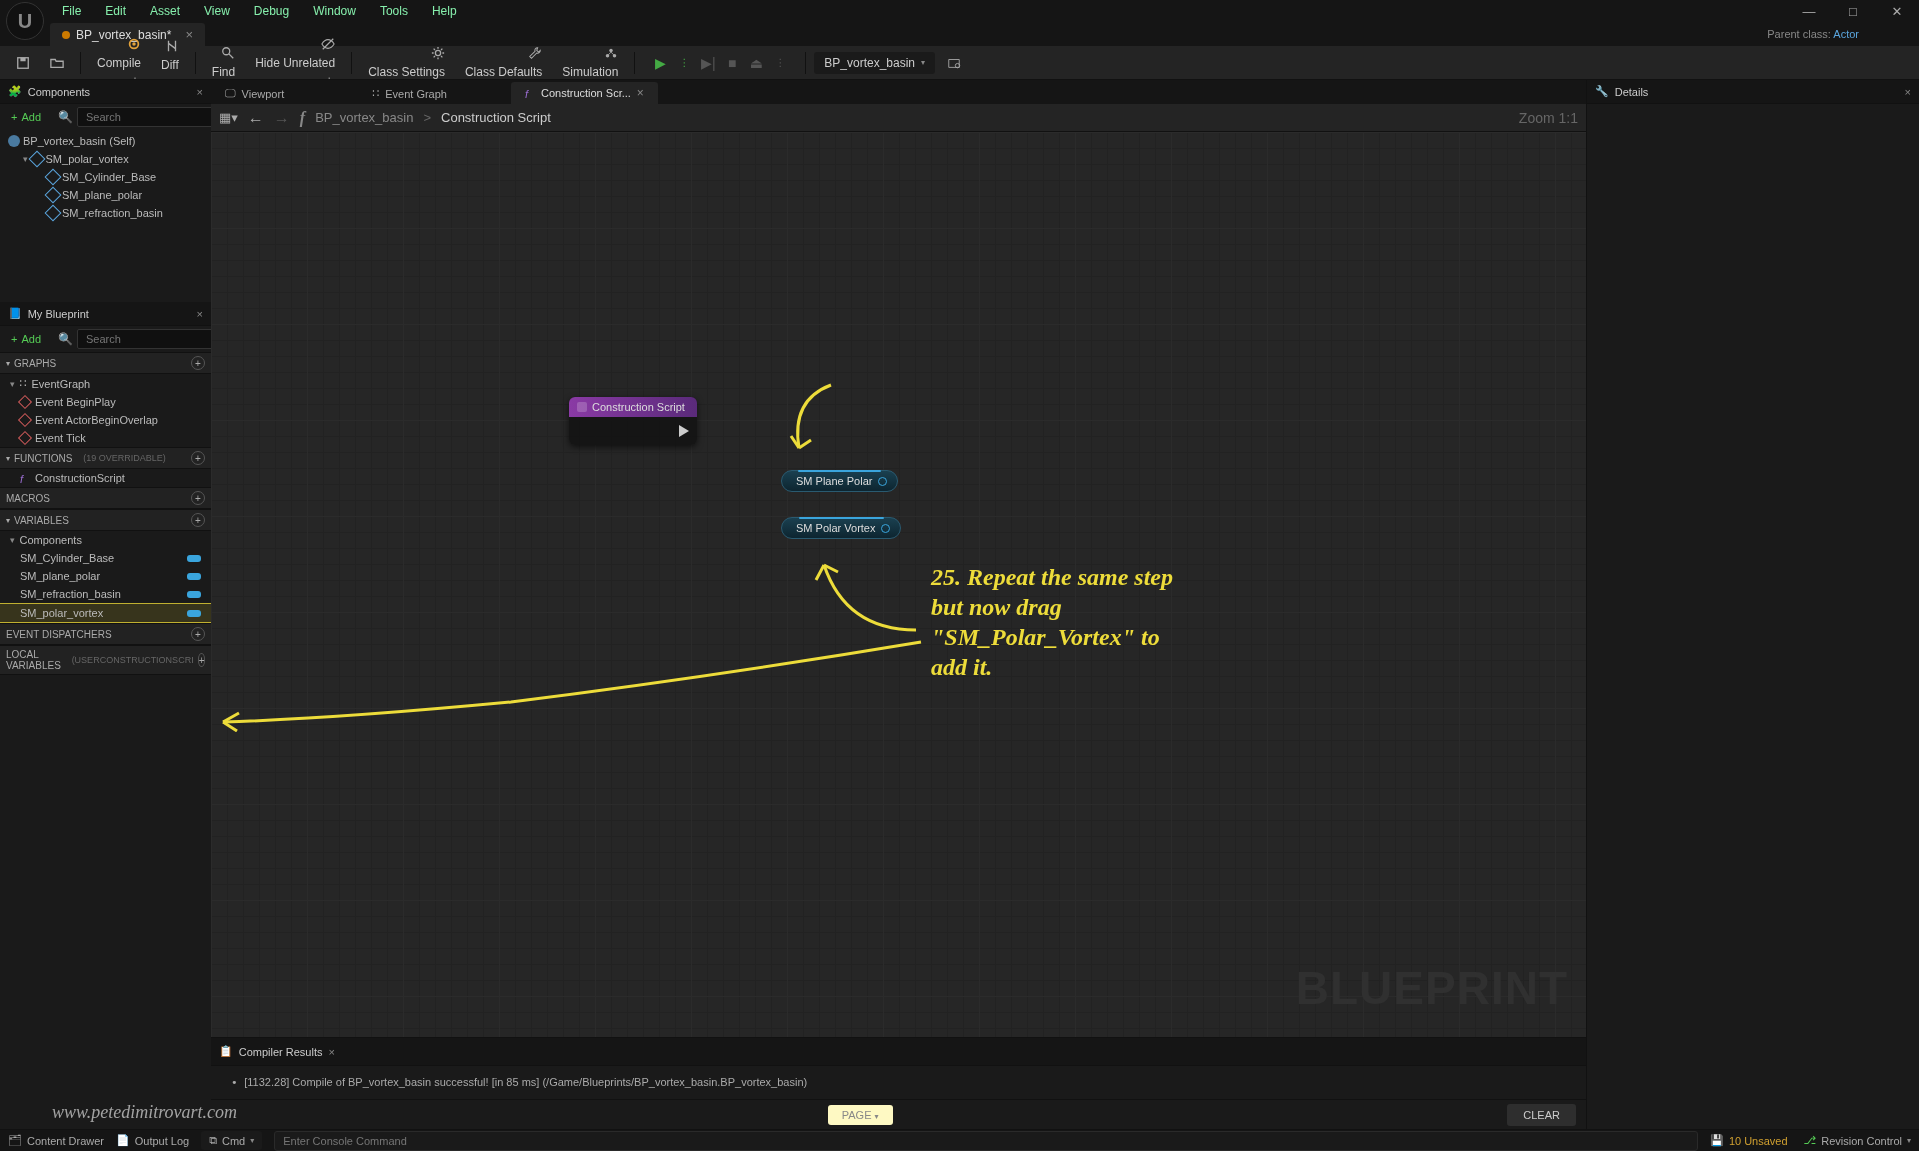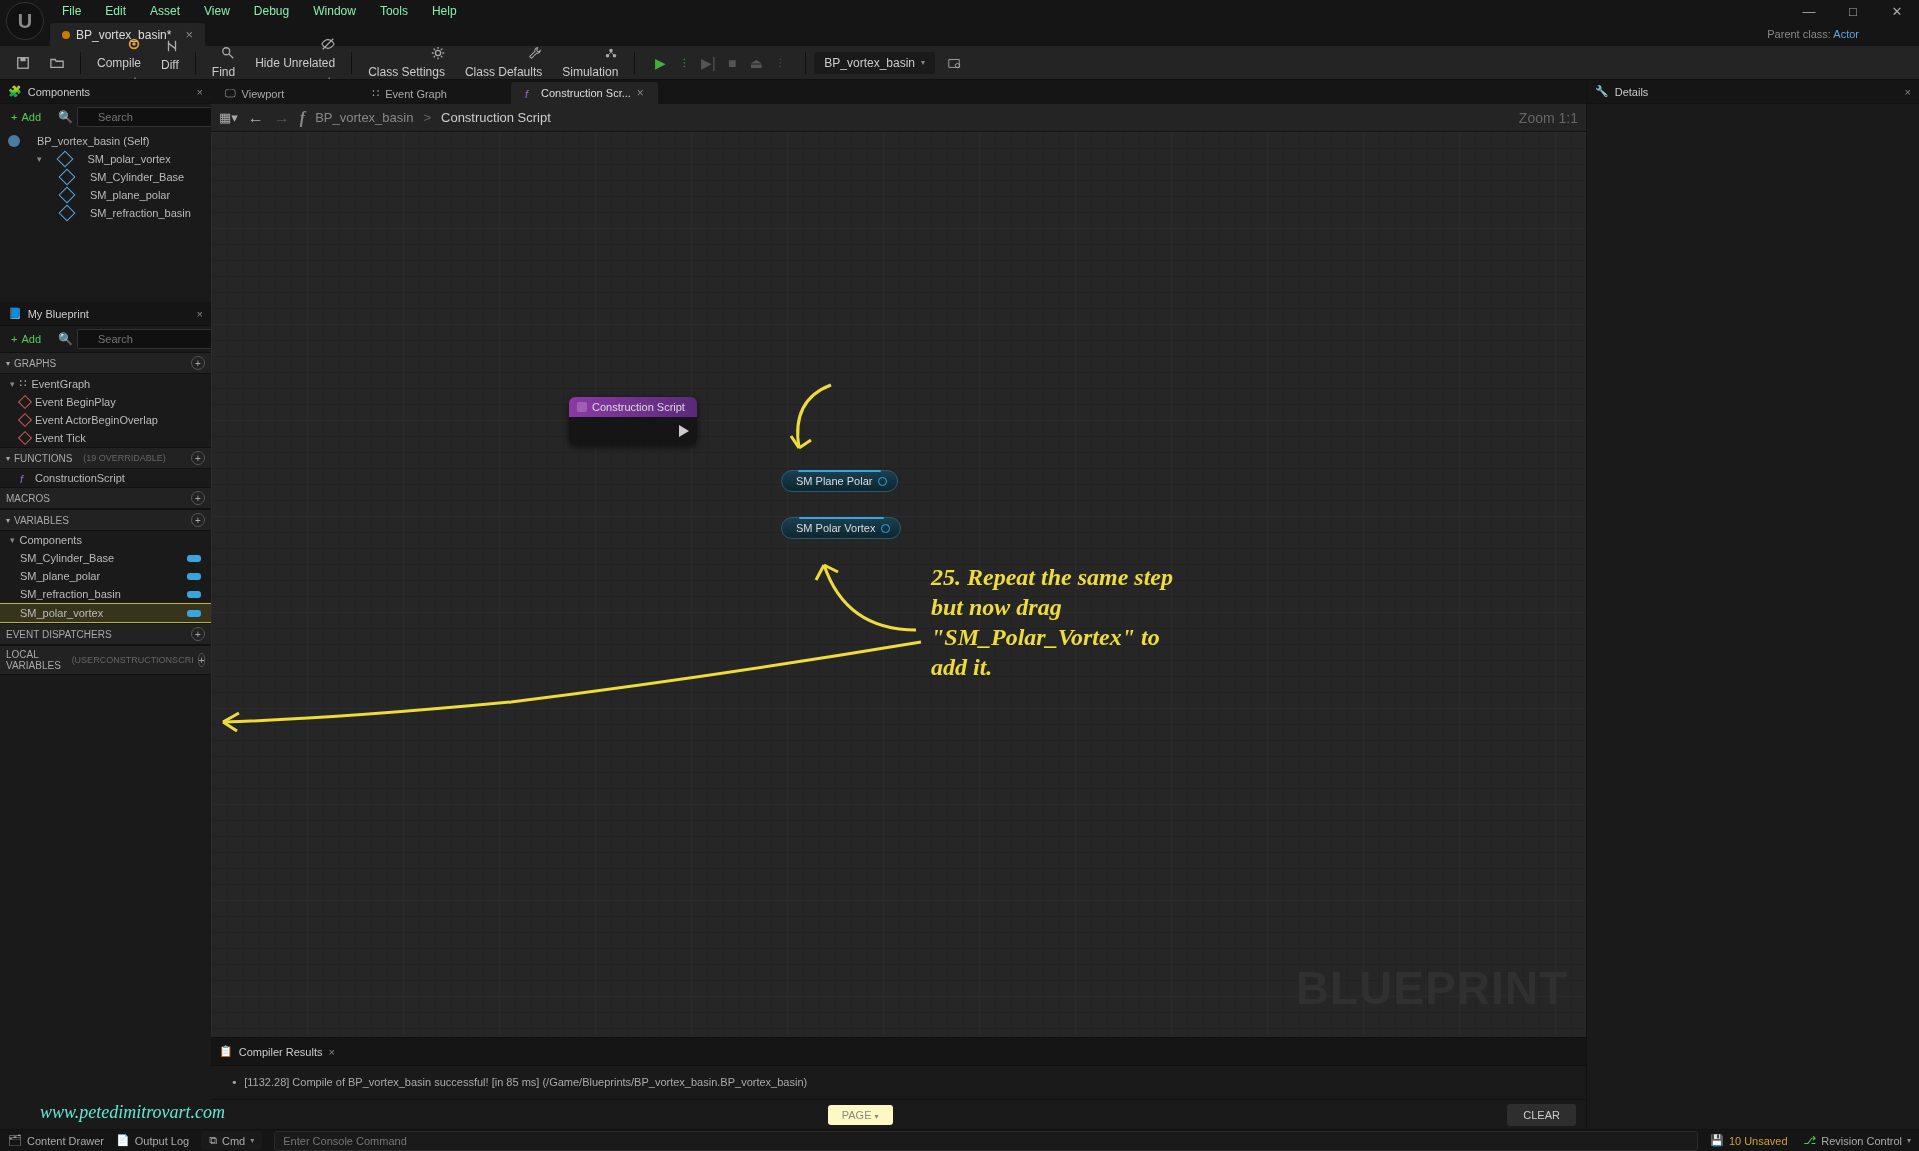--- a/index.html
+++ b/index.html
@@ -37,25 +37,25 @@
 .mainarea { display:flex; height:calc(1151px - 22px - 24px - 34px - 22px); }
 .left { width:211px; background:#1a1a1a; display:flex; flex-direction:column; }
 .center { flex:1; background:#1e1e1e; display:flex; flex-direction:column; position:relative; }
 .right { width:333px; background:#1a1a1a; border-left:1px solid #111; }
 
 
 .panelhead { height:24px; background:#151515; display:flex; align-items:center; padding:0 8px; gap:6px; border-bottom:1px solid #111; font-size:11px; color:#ccc;}
 .panelhead .px { margin-left:auto; color:#888; cursor:pointer; }
 .addbtn { display:flex; align-items:center; gap:4px; padding:4px 8px; background:#1a1a1a; color:#5c5; cursor:pointer; font-size:11px; margin:3px;}
 .searchrow { display:flex; align-items:center; padding:3px 6px; gap:4px; }
-.searchrow input { flex:1; background:#101010; border:1px solid #333; color:#aaa; padding:3px 20px; font-size:11px; border-radius:2px; }
+.searchrow input { flex:1; background:#101010; border:1px solid #333; color:#aaa; padding:3px 8px; font-size:11px; border-radius:2px; }
 .searchrow .gear { color:#888; cursor:pointer; }
 
 .tree { padding:2px 0; font-size:11px; overflow:auto; }
-.treeitem { padding:3px 4px 3px 8px; display:flex; align-items:center; gap:17px; color:#bbb; cursor:pointer; }
+.treeitem { padding:3px 4px 3px 8px; display:flex; align-items:center; gap:3px; color:#bbb; cursor:pointer; }
 .treeitem .indent1 { width:12px; }
 .treeitem .indent3 { width:36px; }
 .compico { width:12px; height:12px; border:1px solid #5aa5dd; transform:rotate(45deg); display:inline-block; }
 
 .secthead { background:#222; padding:3px 6px; font-size:10px; color:#aaa; display:flex; align-items:center; gap:4px; border-top:1px solid #111; border-bottom:1px solid #111; }
 .secthead .plus { margin-left:auto; color:#aaa; width:14px; height:14px; border:1px solid #555; border-radius:50%; display:flex; align-items:center; justify-content:center; font-size:10px;}
 .secthead .chev { font-size:8px; }
 .secthead .faded { color:#666; font-size:9px; }
 
 .bpitem { padding:3px 4px 3px 20px; display:flex; align-items:center; gap:5px; color:#bbb; font-size:11px; cursor:pointer; }
@@ -117,21 +117,21 @@
 
 
 .statusbar { height:22px; background:#151515; display:flex; align-items:center; padding:0 8px; gap:12px; font-size:11px; color:#aaa; border-top:1px solid #111;}
 .statusbar .sb { display:flex; align-items:center; gap:5px; cursor:pointer; }
 .statusbar .cmd { background:#1a1a1a; padding:3px 8px; border-radius:3px; }
 .statusbar input { flex:1; background:#1a1a1a; border:1px solid #2a2a2a; color:#888; padding:3px 8px; font-size:11px; border-radius:3px; width:300px;}
 .statusbar .rside { margin-left:auto; display:flex; gap:16px; }
 .unsaved { color:#d0a030; }
 
 
-.wm { position:absolute; left:40px; bottom:28px; color:#5eead4; font-family:Georgia,serif; font-style:italic; font-size:18px; z-index:30;}
+.wm { position:absolute; left:52px; bottom:28px; color:#a3a3a3; font-family:Georgia,serif; font-style:italic; font-size:18px; z-index:30;}
 
 
 .ico svg { width:14px; height:14px; display:block; }
 </style>
 </head>
 <body>
 
 <div class="logo">U</div>
 
 <div class="menubar">

